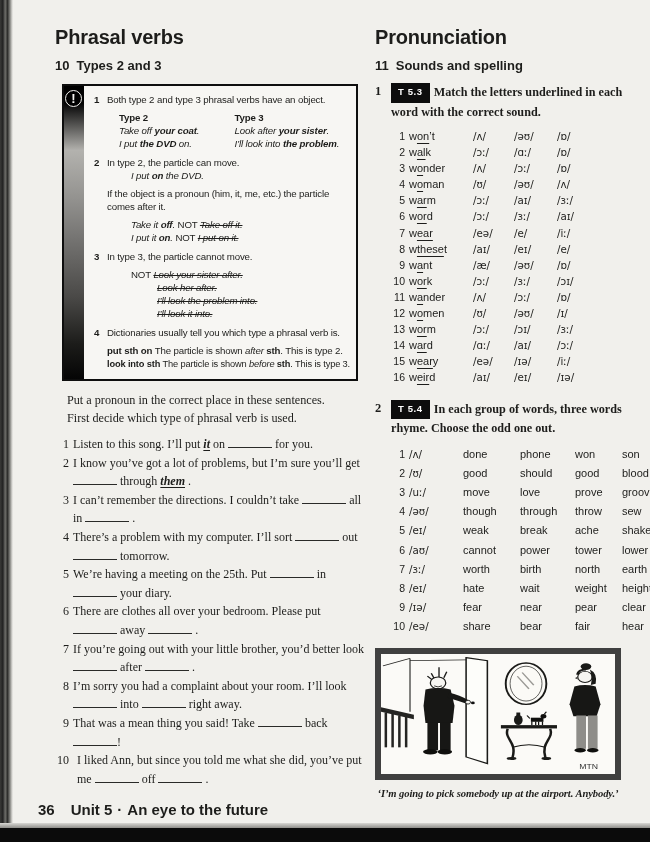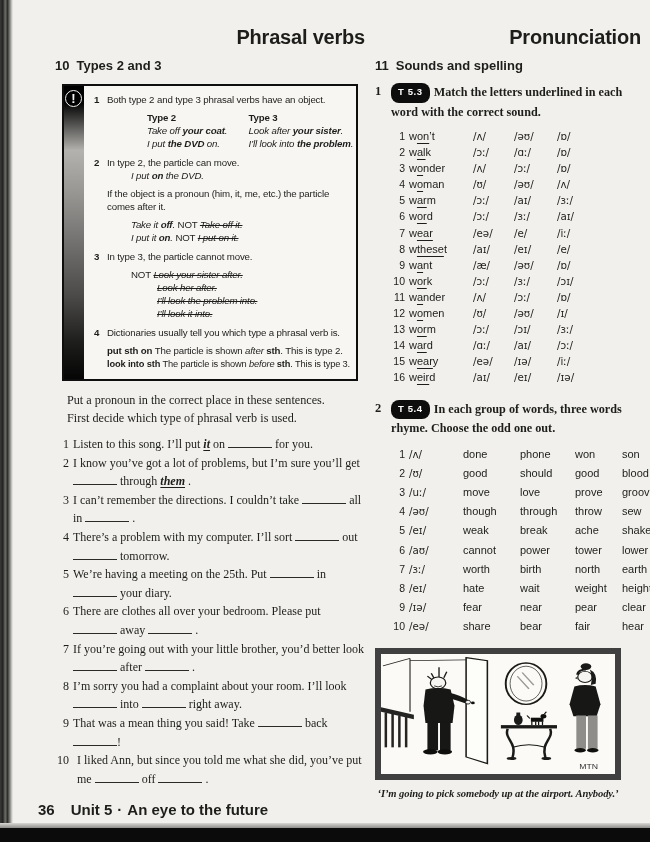--- a/index.html
+++ b/index.html
@@ -8,37 +8,37 @@
   .edge-left{position:absolute;left:0;top:0;width:13px;height:830px;
     background:linear-gradient(90deg,#3a3a38 0%,#222 22%,#6e6e6a 40%,#2e2e2c 58%,#8a8a86 78%,#c9c8c4 90%,#f1f0ec 100%);}
   .edge-bottom{position:absolute;left:0;bottom:0;width:650px;height:14px;background:#0b0b0b;}
   .edge-bottom-shadow{position:absolute;left:0;bottom:14px;width:650px;height:5px;
     background:linear-gradient(180deg,#d8d7d3,#8f8e8a);}
 
   
   .col-left{position:absolute;left:55px;top:26px;width:310px;}
   .col-right{position:absolute;left:375px;top:26px;width:266px;}
 
-  h1.sec{font-size:20px;font-weight:bold;letter-spacing:-0.2px;margin:0 0 9px 0;text-align:right;}
+  h1.sec{font-size:20px;font-weight:bold;letter-spacing:-0.2px;margin:0 0 9px 0;}
   .h2{display:flex;gap:7px;font-size:13px;font-weight:bold;margin:0 0 11px 0;}
 
   
   .rule-box{position:relative;margin-left:7px;width:296px;border:2px solid #0e0e0e;background:#f7f6f3;
     box-sizing:border-box;padding:7px 6px 9px 30px;}
   .rule-bar{position:absolute;left:0;top:0;bottom:0;width:20px;
     background:linear-gradient(180deg,#000 0%,#050505 6%,#b3b2ae 22%,#949390 38%,#757472 52%,#4a4947 72%,#1c1c1a 88%,#050505 100%);}
   .rule-excl{position:absolute;left:1px;top:4px;width:17px;height:17px;border-radius:50%;
     background:#000;border:1.6px solid #f4f3f0;color:#f4f3f0;font-weight:bold;font-size:13px;
     line-height:16px;text-align:center;box-sizing:border-box;}
   .rule-item{display:flex;gap:5px;margin-top:6px;}
   .rule-item:first-child{margin-top:0;}
   .rule-num{flex:0 0 8px;font-size:9.7px;font-weight:bold;line-height:13px;}
   .rule-body{flex:1;min-width:0;}
   .rule-line{font-size:9.7px;line-height:13px;white-space:nowrap;letter-spacing:-0.15px;}
-  .rule-cols{display:flex;margin-left:40px;font-size:9.7px;line-height:13px;letter-spacing:-0.15px;}
+  .rule-cols{display:flex;margin-left:12px;font-size:9.7px;line-height:13px;letter-spacing:-0.15px;}
   .rule-col{width:50%;white-space:nowrap;}
   .ind1{margin-left:24px;}
   .ind2{margin-left:50px;}
   .gap{margin-top:5px;}
   .sn{font-weight:normal;}
   .sb{font-weight:bold;}
   .si{font-style:italic;font-weight:bold;}
   .sbi{font-style:italic;font-weight:bold;}
   .si{font-weight:normal;font-style:italic;}
   .sst{font-style:italic;text-decoration:line-through;text-decoration-thickness:1px;}
@@ -50,21 +50,21 @@
   ol.sent li.two{padding-left:22px;}
   .s-num{position:absolute;left:0;top:0;width:14px;text-align:right;}
   .blank{display:inline-block;width:44px;border-bottom:1.2px solid #2a2a28;height:10px;vertical-align:baseline;}
   .ans{font-weight:bold;font-style:italic;text-decoration:underline;text-underline-offset:2px;}
 
   
   .ex-head{display:flex;gap:6px;margin:2px 0 8px 0;}
   .ex-num{flex:0 0 10px;font-family:"Liberation Serif",serif;font-size:12.5px;font-weight:bold;}
   .ex-instr{font-family:"Liberation Serif",serif;font-size:12.2px;font-weight:bold;line-height:16.5px;}
   .badge{display:inline-block;background:#0d0d0d;color:#fff;font-family:"Liberation Sans",sans-serif;
-    font-size:9.5px;font-weight:bold;letter-spacing:0.6px;border-radius:8px;padding:1px 7px 2px 7px;
+    font-size:9.5px;font-weight:bold;letter-spacing:0.6px;border-radius:0;padding:1px 7px 2px 7px;
     position:relative;top:-1px;margin-right:4px;}
   .p-rows{margin:4px 0 0 16px;}
   .p-row{display:grid;grid-template-columns:14px 60px 37px 39px 37px;column-gap:4px;
     font-size:11px;line-height:16.1px;}
   .p-n{text-align:right;font-size:10.5px;}
   .p-word .ul{text-decoration:underline;text-underline-offset:2.5px;}
   .ipa{font-family:"DejaVu Sans",sans-serif;font-size:10.3px;}
   .r-rows{margin:6px 0 0 16px;}
   .r-row{display:grid;grid-template-columns:14px 50px 53px 51px 43px auto;column-gap:4px;
     font-size:11px;line-height:19.2px;}

